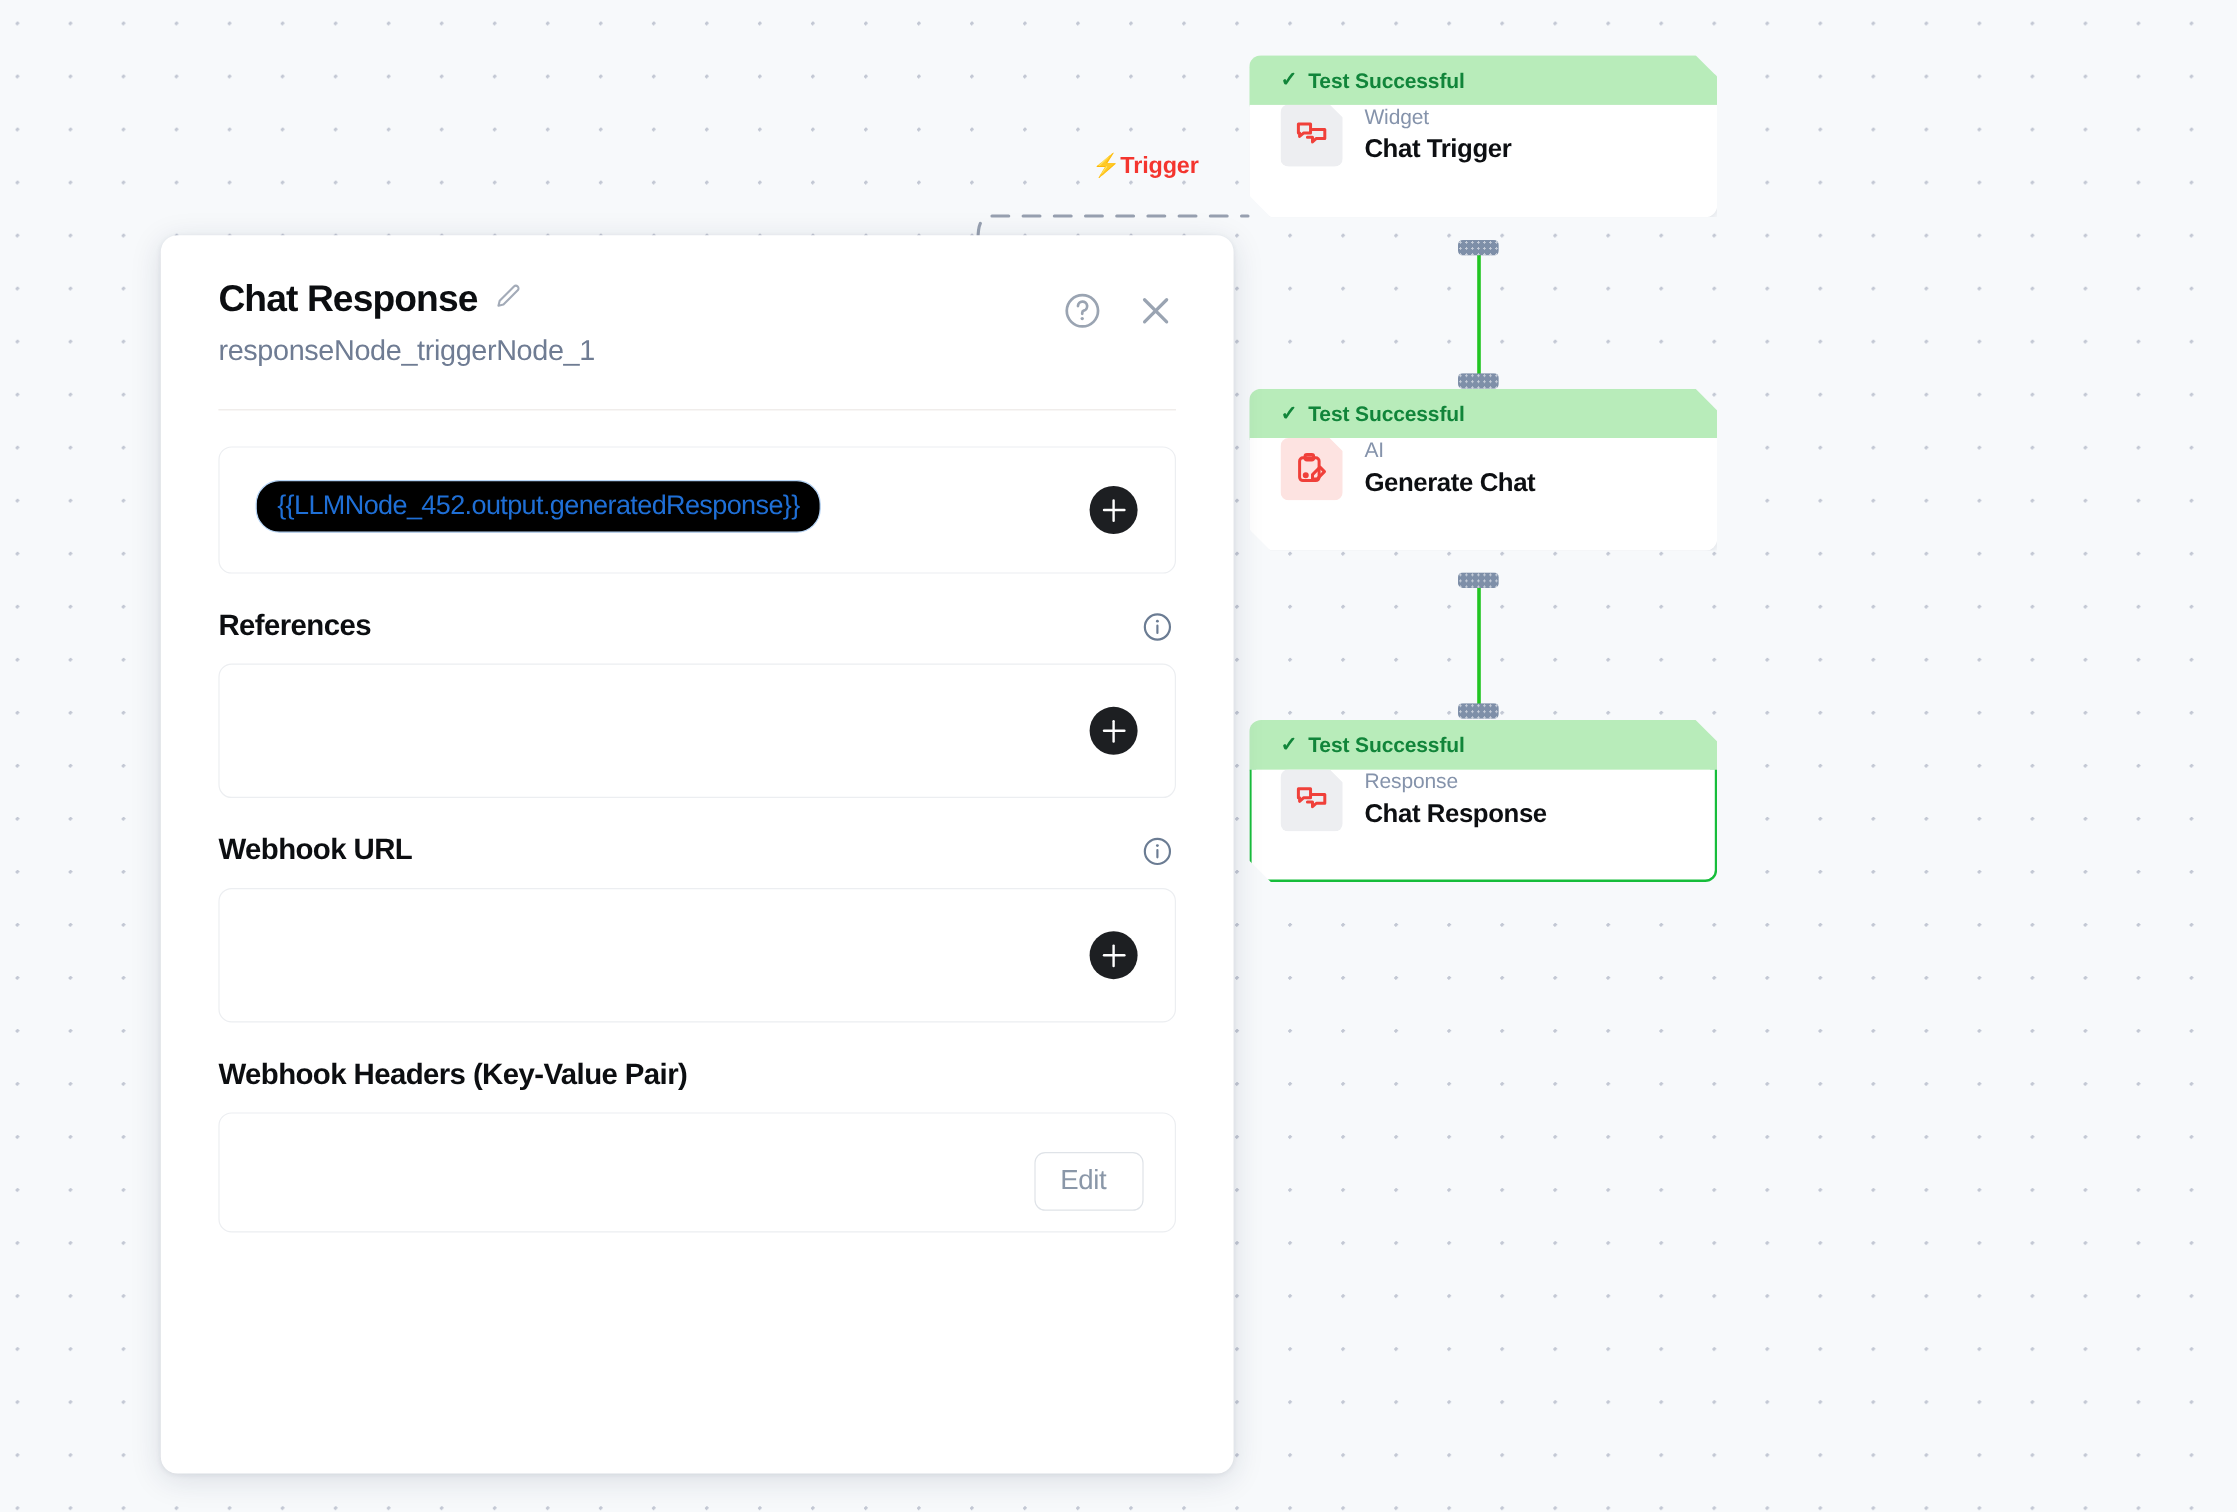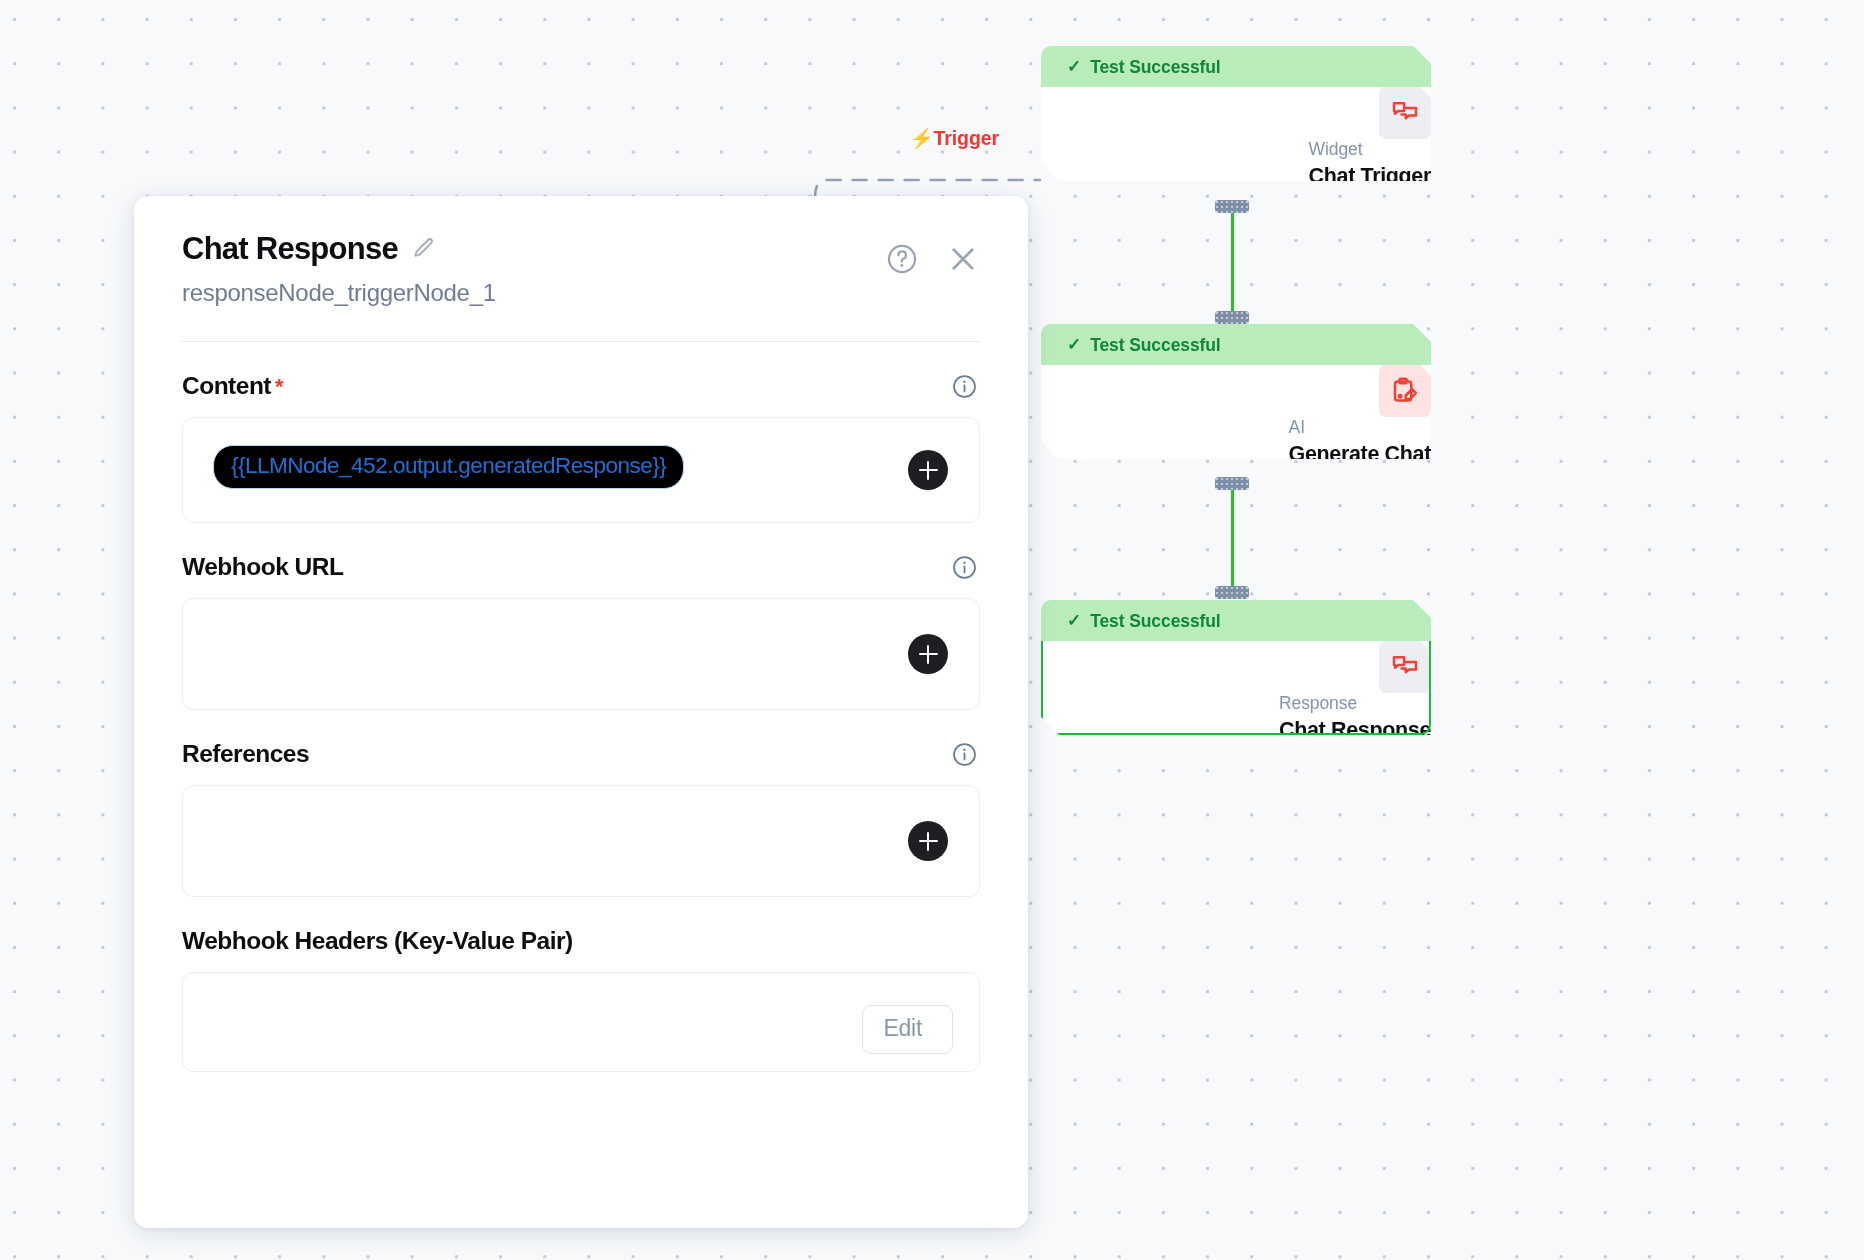--- a/index.html
+++ b/index.html
@@ -93,28 +93,27 @@
     font-weight: 700;
     line-height: 1;
     display: inline-block;
     transform: translateY(-1px);
   }
   .node-body {
     background: #ffffff;
     border-radius: 0 0 10px 10px;
     height: 94px;
     display: flex;
-    align-items: flex-end;
+    align-items: flex-start;
     padding-left: 26px;
     position: relative;
     z-index: 2;
     margin-top: -2px;
     clip-path: polygon(0 0, 100% 0, 100% 100%, 18px 100%, 0 calc(100% - 18px));
     box-shadow: 0 1px 5px rgba(25,40,70,.10);
-    flex-direction: column;
   }
   .node.selected .node-body {
     box-shadow: none;
     background:
       linear-gradient(#fff,#fff) padding-box;
     outline: none;
   }
   .node.selected .sel-border {
     position: absolute;
     left: 0; right: 0;
@@ -371,36 +370,43 @@
           <svg width="34" height="34" viewBox="0 0 24 24" fill="none" stroke="#9aa4b2" stroke-width="1.9" stroke-linecap="round">
             <path d="M5.5 5.5l13 13M18.5 5.5l-13 13"></path>
           </svg>
         </span>
       </div>
     </div>
 
     <div class="panel-divider"></div>
 
     <div class="field-block">
+      <div class="field-box h-tall">
+        <div class="token-row">
+          <span class="token">{{LLMNode_452.output.generatedResponse}}</span>
+        </div>
+        <div class="plus-btn">
+          <span class="bar-h"></span>
+            <span class="bar-v"></span>
+        </div>
+      </div>
+    </div>
+
+    <div class="field-block">
       <div class="field-label-row">
-        <div class="field-label">
-          <span>Content</span><span class="req-star">*</span>
-        </div>
+        <div class="field-label">References</div>
         <span class="icon-btn">
           <svg width="27" height="27" viewBox="0 0 24 24" fill="none" stroke="#6b7c93" stroke-width="1.6" stroke-linecap="round" stroke-linejoin="round">
             <circle cx="12" cy="12" r="9.3"></circle>
             <path d="M12 11v5.4"></path>
             <circle cx="12" cy="7.7" r="1.05" fill="#6b7c93" stroke="none"></circle>
           </svg>
         </span>
       </div>
-      <div class="field-box h-tall">
-        <div class="token-row">
-          <span class="token">{{LLMNode_452.output.generatedResponse}}</span>
-        </div>
+      <div class="field-box h-mid">
         <div class="plus-btn">
           <span class="bar-h"></span>
             <span class="bar-v"></span>
         </div>
       </div>
     </div>
 
     <div class="field-block">
       <div class="field-label-row">
         <div class="field-label">Webhook URL</div>
@@ -415,39 +421,20 @@
       <div class="field-box h-mid">
         <div class="plus-btn">
           <span class="bar-h"></span>
             <span class="bar-v"></span>
         </div>
       </div>
     </div>
 
     <div class="field-block">
       <div class="field-label-row">
-        <div class="field-label">References</div>
-        <span class="icon-btn">
-          <svg width="27" height="27" viewBox="0 0 24 24" fill="none" stroke="#6b7c93" stroke-width="1.6" stroke-linecap="round" stroke-linejoin="round">
-            <circle cx="12" cy="12" r="9.3"></circle>
-            <path d="M12 11v5.4"></path>
-            <circle cx="12" cy="7.7" r="1.05" fill="#6b7c93" stroke="none"></circle>
-          </svg>
-        </span>
-      </div>
-      <div class="field-box h-mid">
-        <div class="plus-btn">
-          <span class="bar-h"></span>
-            <span class="bar-v"></span>
-        </div>
-      </div>
-    </div>
-
-    <div class="field-block">
-      <div class="field-label-row">
         <div class="field-label">Webhook Headers (Key-Value Pair)</div>
       </div>
       <div class="field-box h-short">
         <button class="edit-btn">Edit</button>
       </div>
     </div>
 
   </div>
 </div>
 

